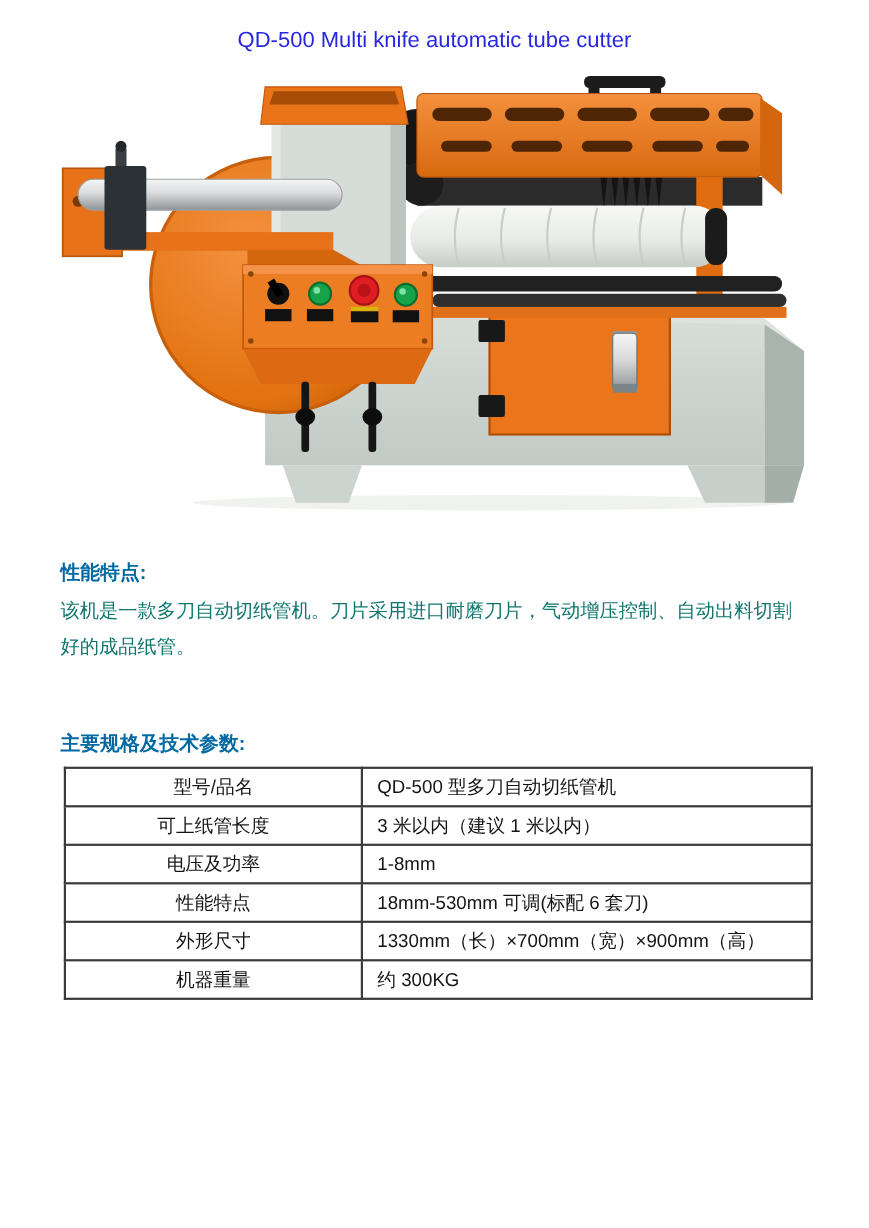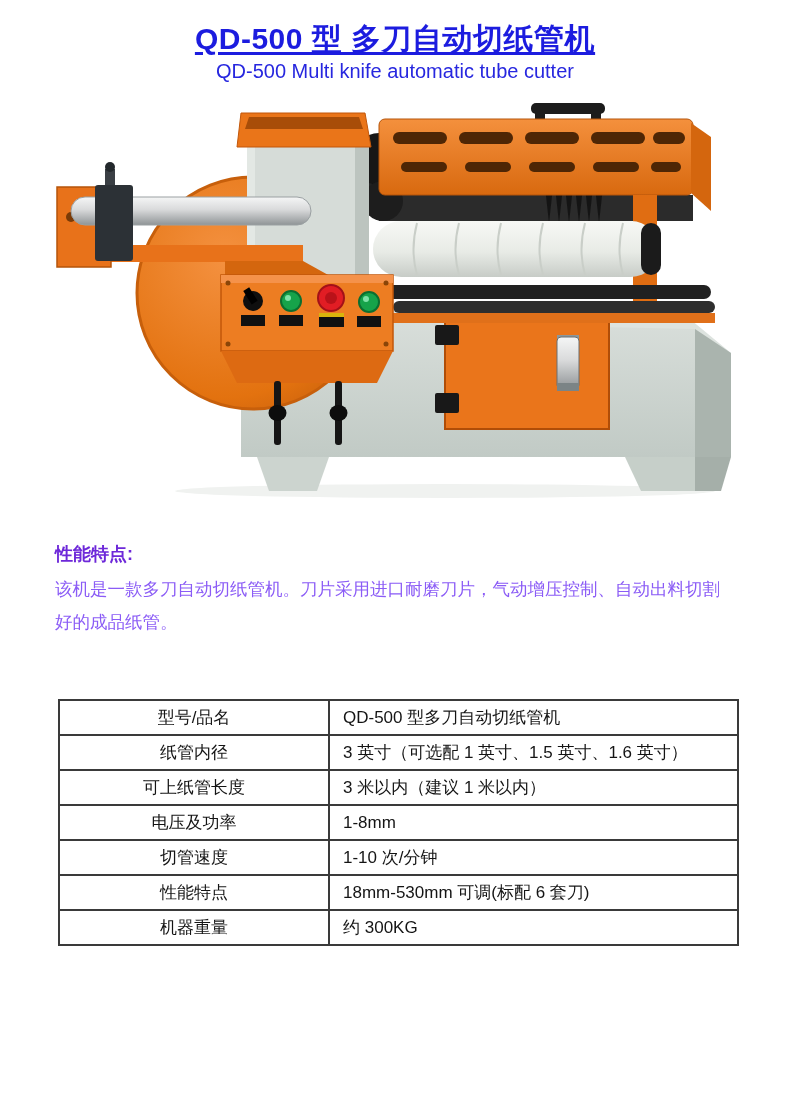--- a/index.html
+++ b/index.html
@@ -9,41 +9,40 @@
   }
   .header{padding-top:22px;text-align:center;}
   .title{
     font-size:30px;font-weight:bold;color:#1c1cdf;
     text-decoration:underline;text-underline-offset:3px;letter-spacing:0.5px;
     line-height:34px;margin:0;
   }
   .subtitle{font-size:20px;color:#2727df;margin:3px 0 0 0;font-weight:normal;line-height:24px;}
   .photo-wrap{width:700px;height:400px;margin:16px auto 0 auto;}
   .features{margin:44px 0 0 55px;}
-  .sec-heading{font-size:18px;font-weight:bold;color:#6d28d9;margin:0;line-height:22px;}
+  .sec-heading{font-size:18px;font-weight:bold;color:#0369a1;margin:0;line-height:22px;}
   .features-text{
-    font-size:17.5px;line-height:33px;color:#8b5cf6;
+    font-size:17.5px;line-height:33px;color:#0f766e;
     max-width:678px;margin:8px 0 0 0;
   }
   .specs{margin:60px 0 0 55px;}
   table.spec-table{
     border-collapse:collapse;width:681px;margin:10px 0 0 3px;table-layout:fixed;
   }
   table.spec-table td{
     border:2px solid #3a3a3a;height:31px;font-size:17px;color:#141414;
     vertical-align:middle;overflow:hidden;white-space:nowrap;
   }
   td.spec-label{width:266px;text-align:center;}
   td.spec-value{padding-left:13px;margin-left:44px;}
 </style>
 </head>
 <body>
 
 <div class="header">
-  <h1 class="title">QD-500 型 多刀自动切纸管机</h1>
   <h2 class="subtitle">QD-500  Multi knife automatic tube cutter</h2>
 </div>
 
 <div class="photo-wrap">
   <svg viewBox="0 0 700 400" width="700" height="400">
     <defs>
       <linearGradient id="gMetal" x1="0" y1="0" x2="0" y2="1">
         <stop offset="0" stop-color="#f5f6f6"></stop>
           <stop offset="0.45" stop-color="#d9dadb"></stop>
           <stop offset="1" stop-color="#8f9496"></stop>
@@ -212,45 +211,42 @@
     </g>
   </svg>
 </div>
 
 <div class="features">
   <div class="sec-heading">性能特点:</div>
   <p class="features-text">该机是一款多刀自动切纸管机。刀片采用进口耐磨刀片，气动增压控制、自动出料切割好的成品纸管。</p>
 </div>
 
 <div class="specs">
+  <div class="sec-heading">主要规格及技术参数:</div>
   <table class="spec-table">
     <tbody>
       <tr>
         <td class="spec-label">型号/品名</td>
         <td class="spec-value">QD-500 型多刀自动切纸管机</td>
       </tr>
       <tr>
-        <td class="spec-label">纸管内径</td>
-        <td class="spec-value">3 英寸（可选配 1 英寸、1.5 英寸、1.6 英寸）</td>
-      </tr>
-      <tr>
         <td class="spec-label">可上纸管长度</td>
         <td class="spec-value">3 米以内（建议 1 米以内）</td>
       </tr>
       <tr>
         <td class="spec-label">电压及功率</td>
         <td class="spec-value">1-8mm</td>
       </tr>
       <tr>
-        <td class="spec-label">切管速度</td>
-        <td class="spec-value">1-10 次/分钟</td>
-      </tr>
-      <tr>
         <td class="spec-label">性能特点</td>
         <td class="spec-value">18mm-530mm 可调(标配 6 套刀)</td>
       </tr>
       <tr>
+        <td class="spec-label">外形尺寸</td>
+        <td class="spec-value">1330mm（长）×700mm（宽）×900mm（高）</td>
+      </tr>
+      <tr>
         <td class="spec-label">机器重量</td>
         <td class="spec-value">约 300KG</td>
       </tr>
     </tbody>
   </table>
 </div>
 
 </body></html>

